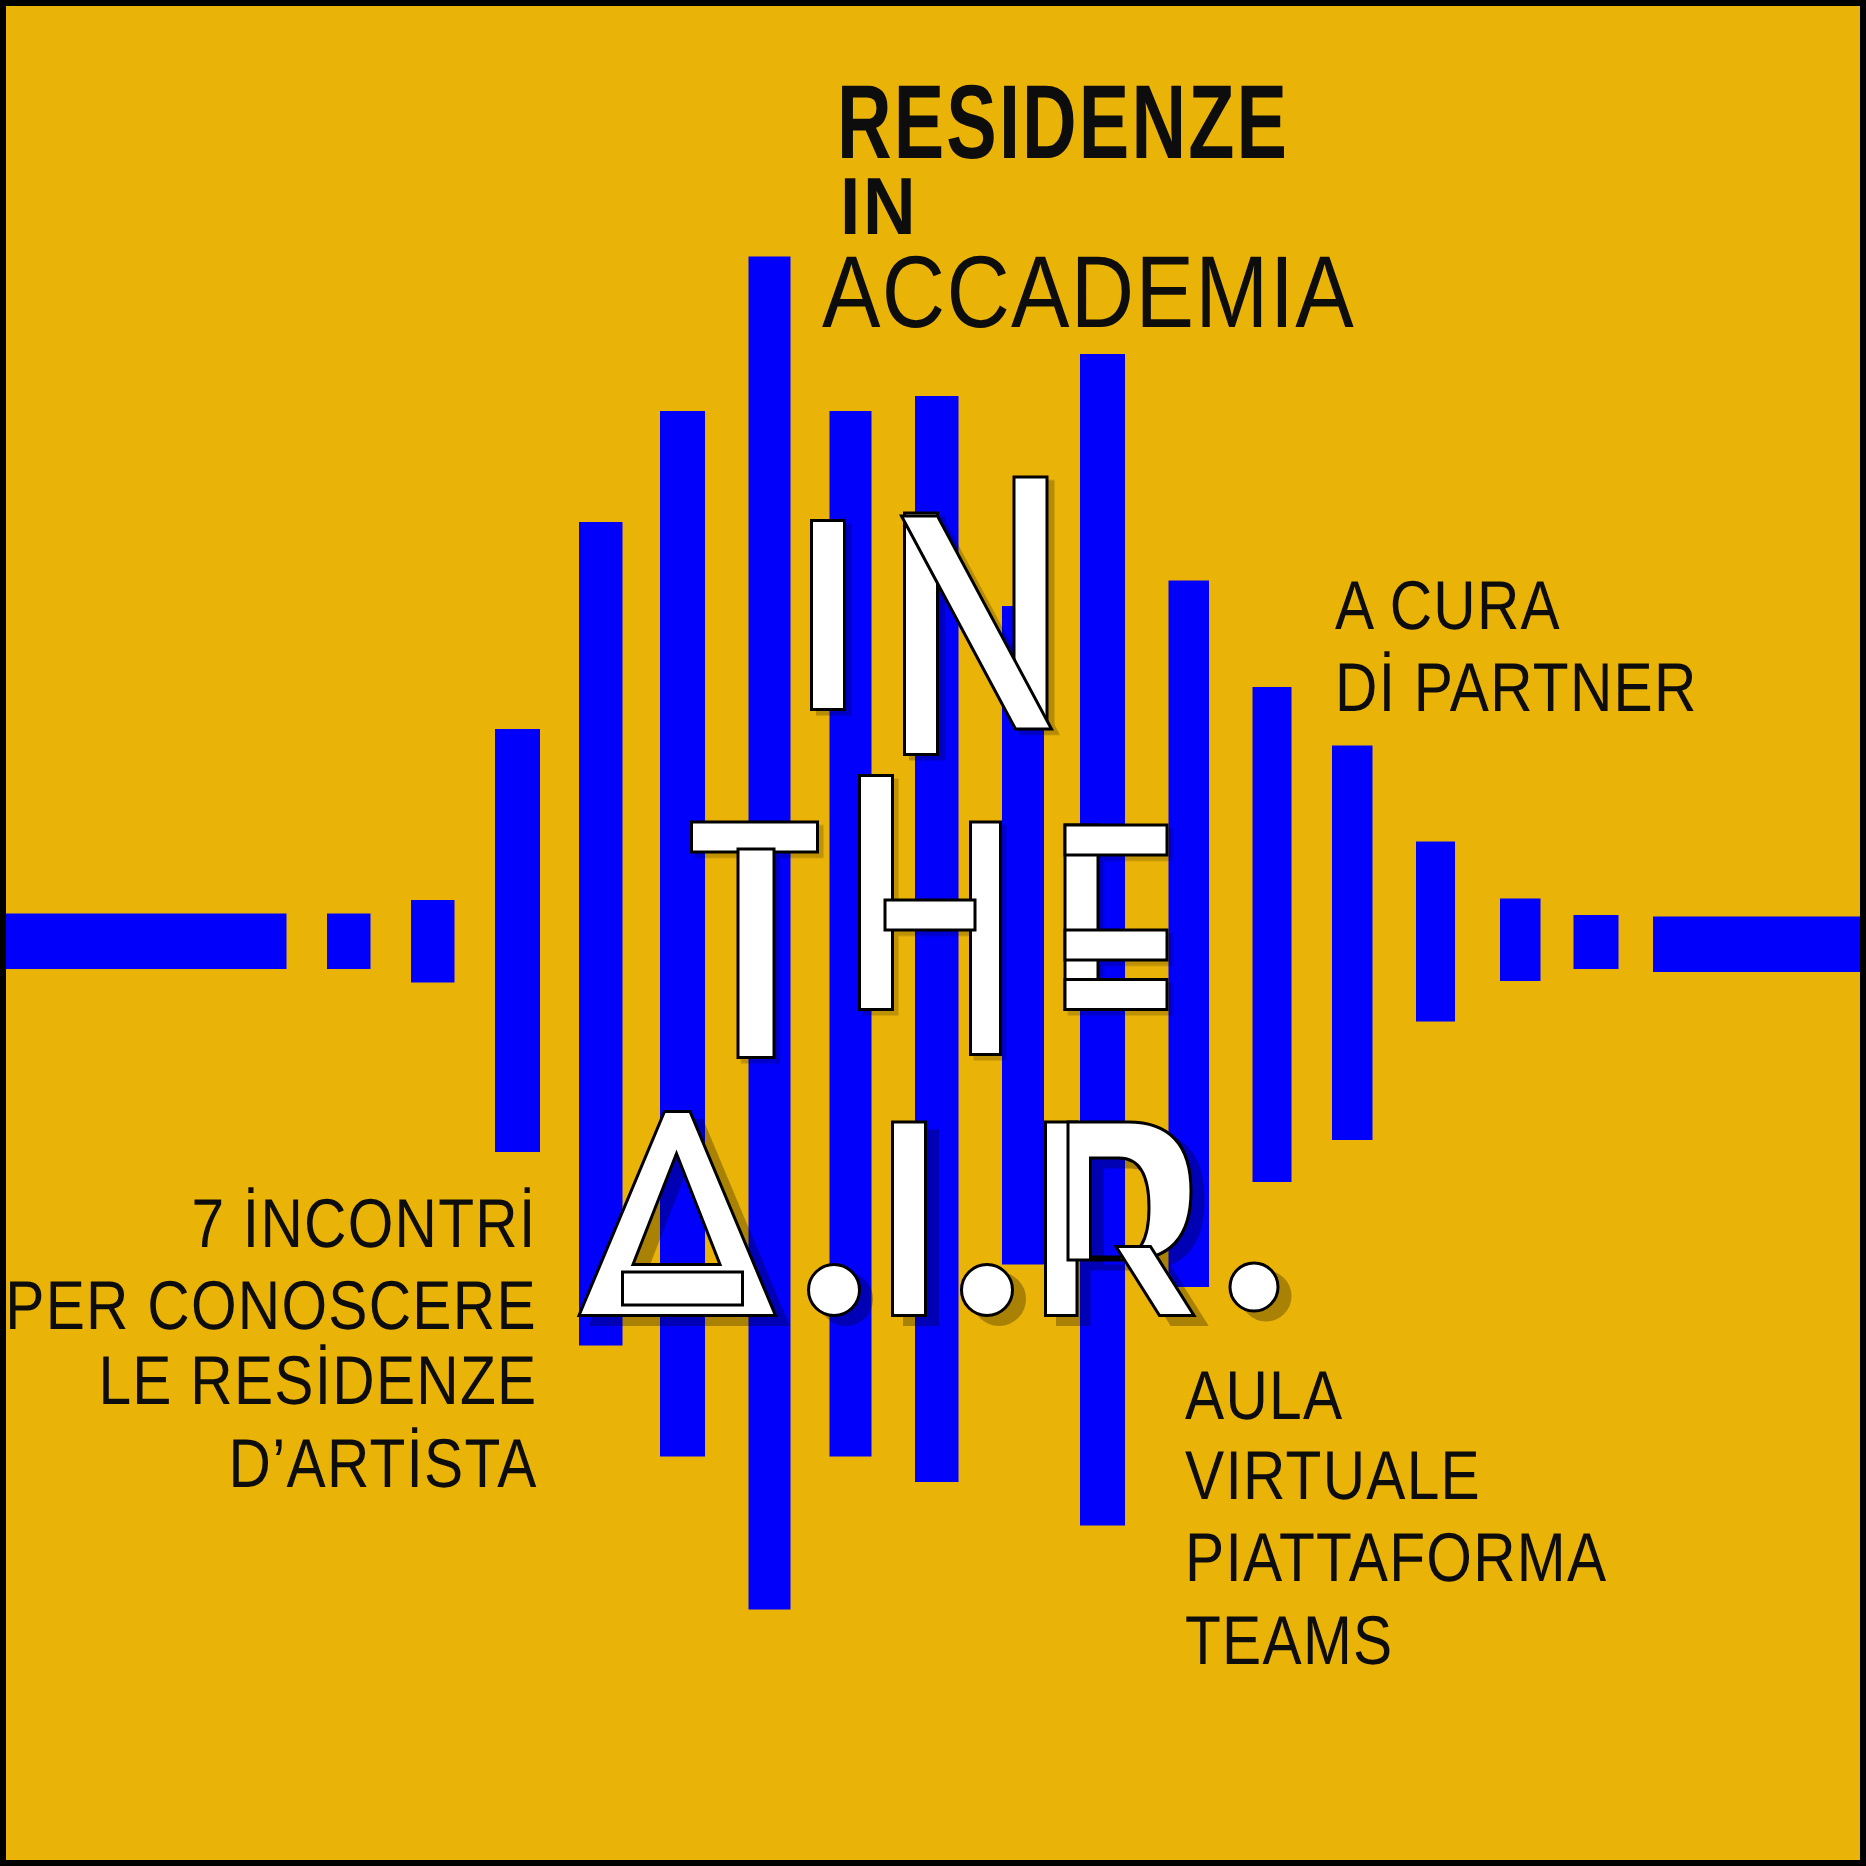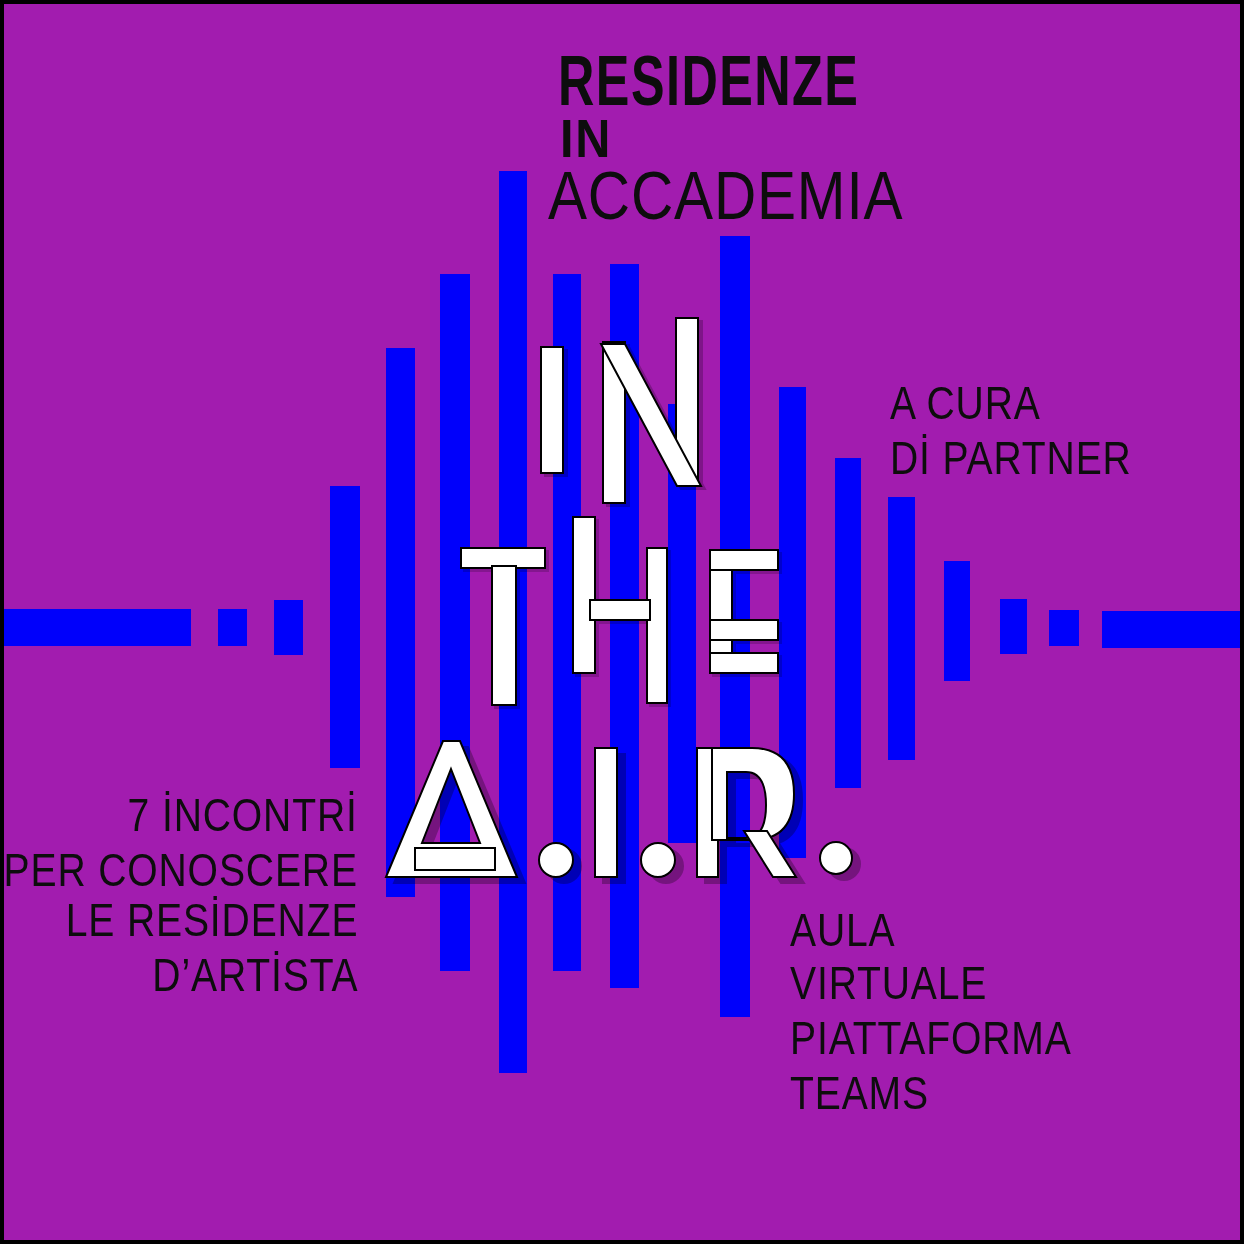--- a/index.html
+++ b/index.html
@@ -1,17 +1,17 @@
 <!DOCTYPE html>
 <html><head>
 <meta charset="utf-8">
 <style>
   html,body{margin:0;padding:0;background:#ffffff;}
   .poster{
-    position:relative;width:1244px;height:1244px;background:#a21caf;
+    position:relative;width:1244px;height:1244px;background:#eab308;
     overflow:hidden;font-family:"Liberation Sans", sans-serif;
   }
   .frame{
     position:absolute;left:0;top:0;right:0;bottom:0;
     border:4px solid #000;z-index:6;pointer-events:none;
   }
   .bars{position:absolute;left:0;top:0;width:100%;height:100%;z-index:1;}
   .bar{position:absolute;}
   .overlay-svg{position:absolute;left:0;top:0;z-index:3;}
   .overlay-svg .glyph{fill:#ffffff;stroke:#000000;stroke-width:2;}

